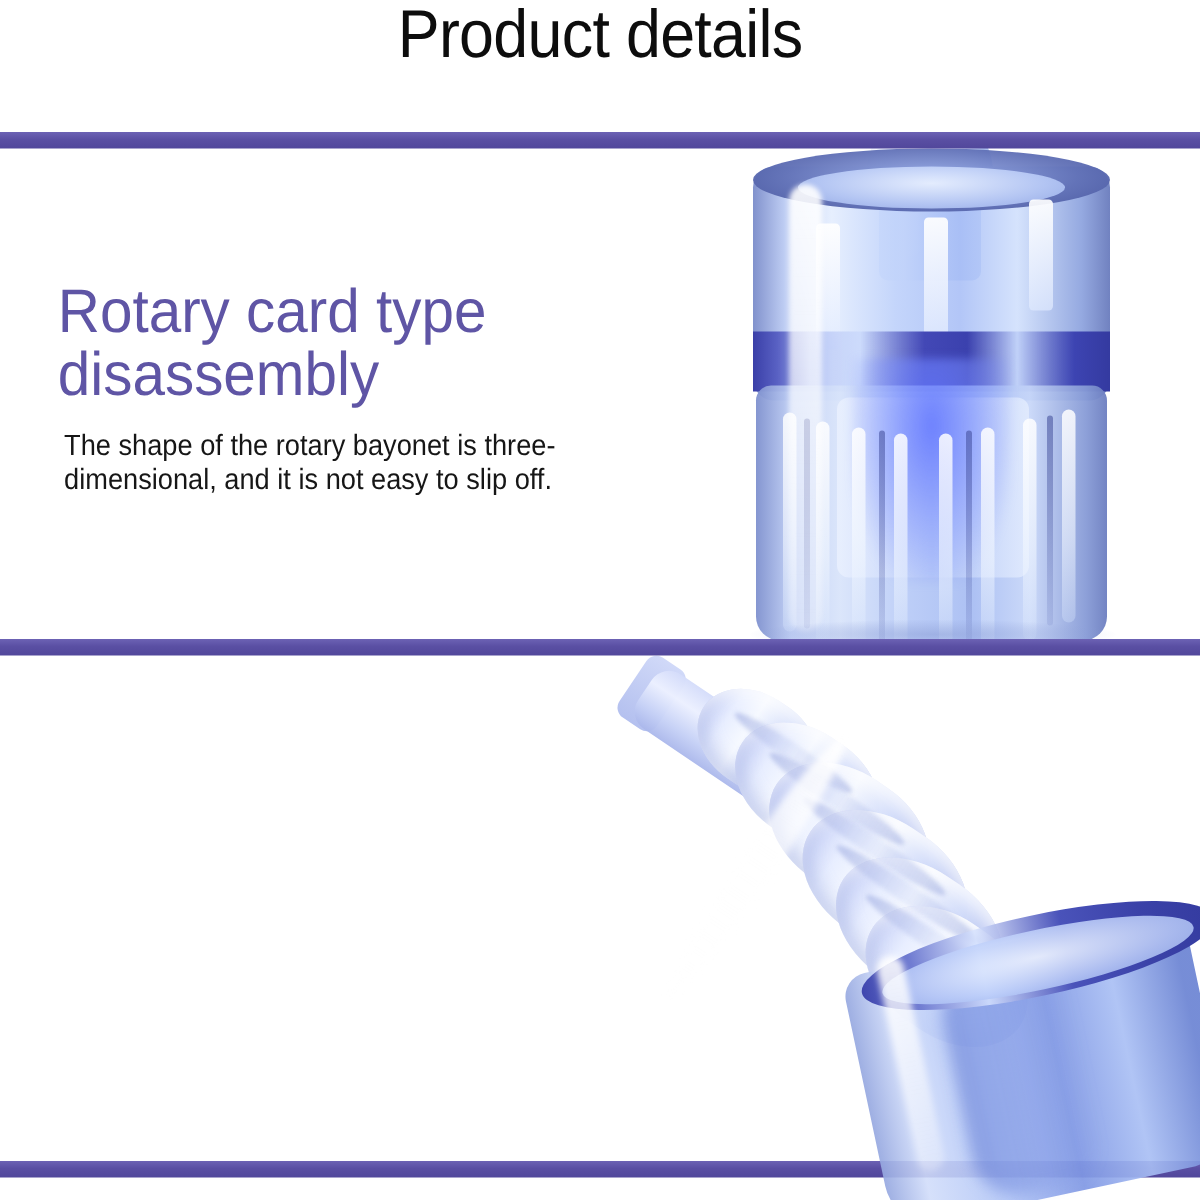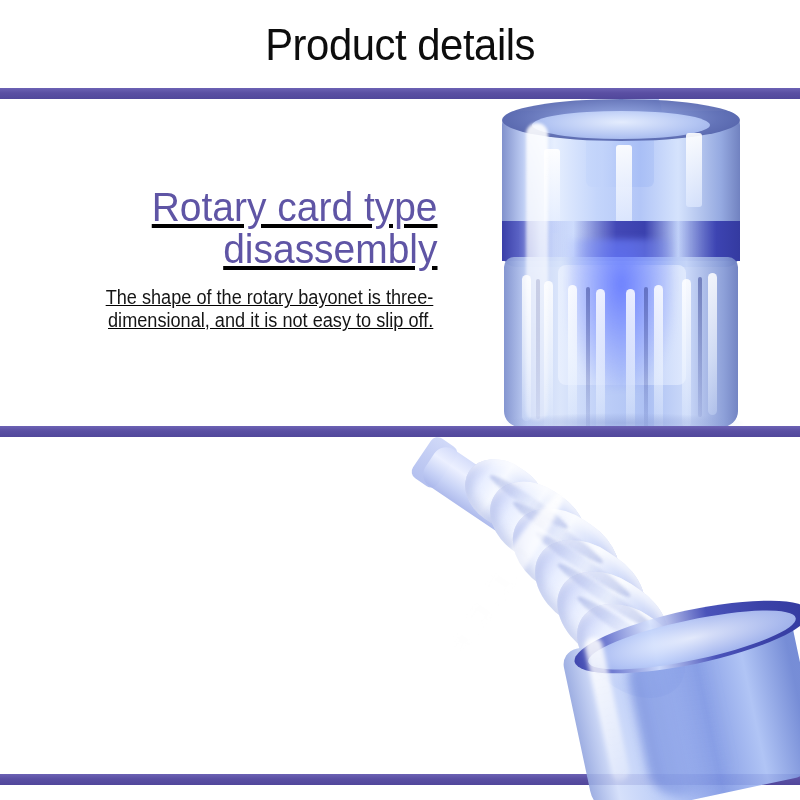--- a/index.html
+++ b/index.html
@@ -10,21 +10,21 @@
   #page{
     position:relative;
     width:800px;height:800px;
     background:#ffffff;
     overflow:hidden;
   }
 
   
   .title-bar{
     position:absolute;left:0;top:0;width:800px;height:88px;
-    display:flex;align-items:center;justify-content:center;
+    display:flex;align-items:flex-start;justify-content:center;
   }
   .title-text{
     font-size:45px;
     color:#0d0d0d;
     letter-spacing:-0.5px;
     transform:scaleX(0.93);
     transform-origin:center;
     white-space:nowrap;
     line-height:1;
   }
@@ -32,21 +32,21 @@
   
   .divider{
     position:absolute;left:0;width:800px;height:11px;
     background:linear-gradient(to bottom,#6c62b4 0%,#5a4fa3 45%,#51479b 100%);
   }
   #divider-top{top:88px;}
   #divider-mid{top:426px;}
   #divider-bottom{top:774px;}
 
   
-  .text-col{position:absolute;text-align:right;text-decoration:underline;}
+  .text-col{position:absolute;text-align:left;}
   .sec-heading{
     color:#5f55a5;
     line-height:1.03;
     transform:scaleX(0.95);
     transform-origin:center;
     white-space:nowrap;
   }
   .sec-body{
     color:#161616;
     line-height:1.18;

